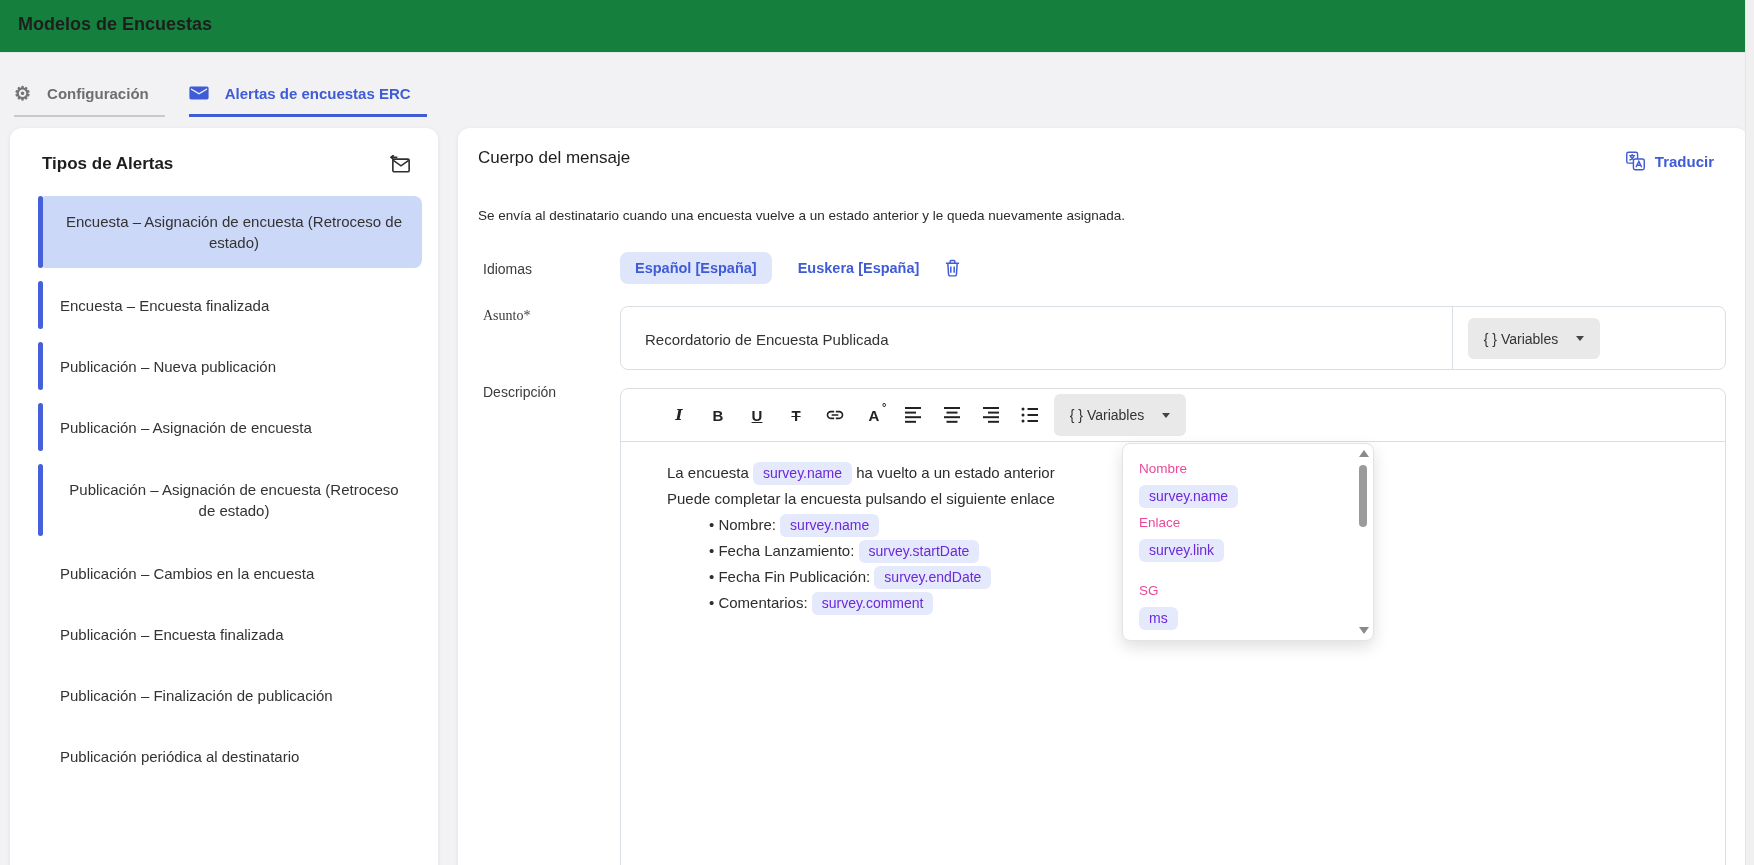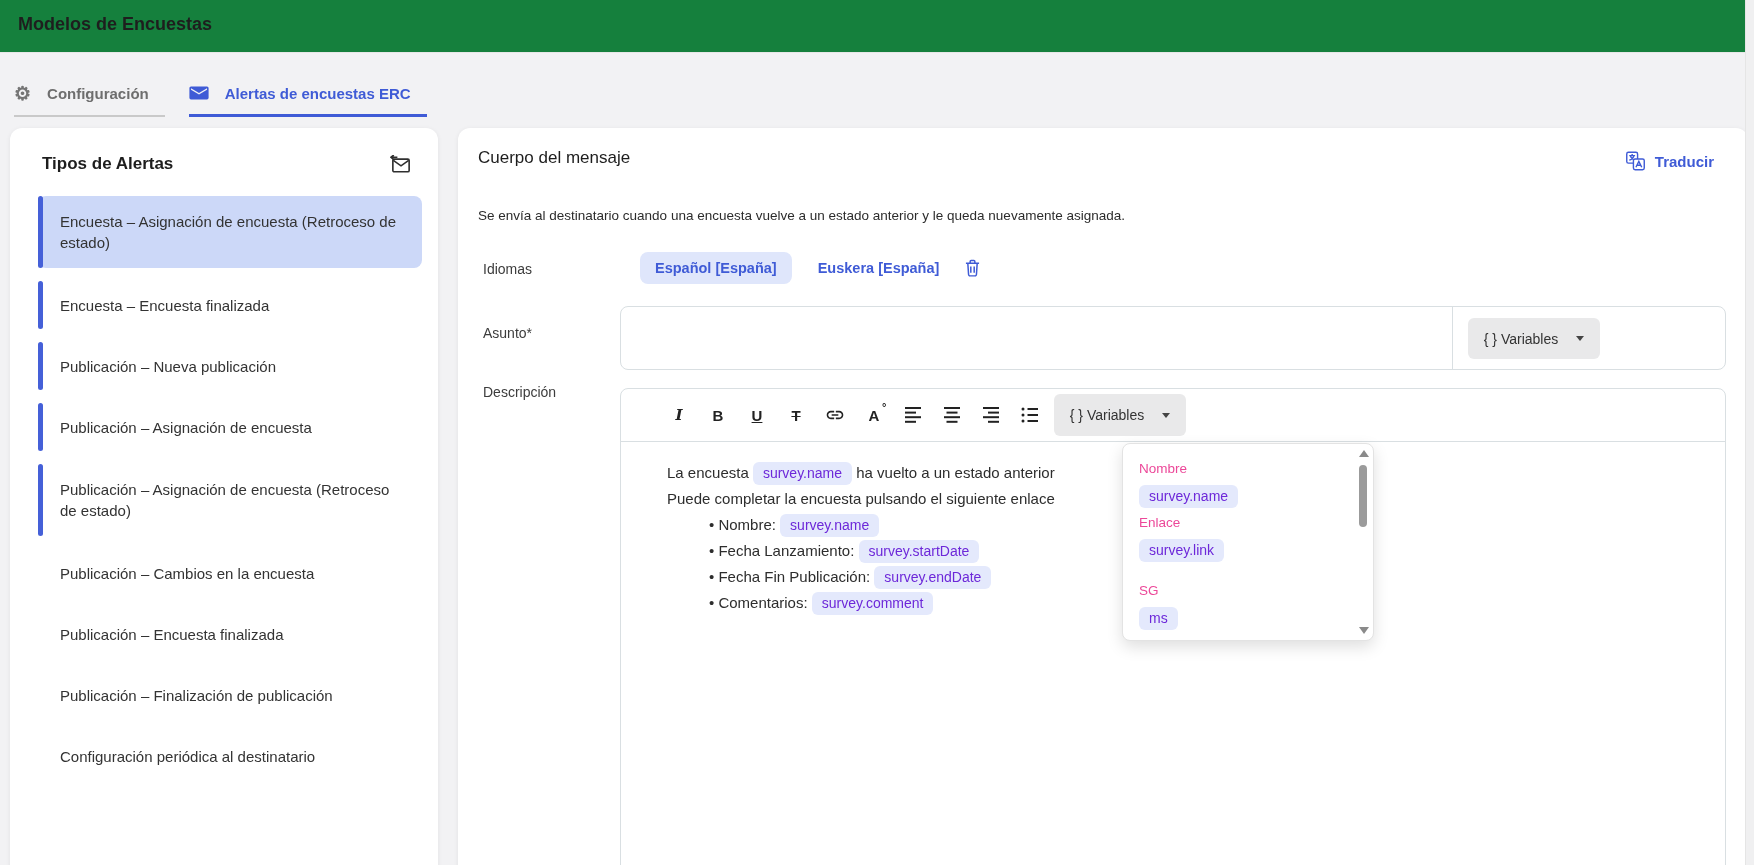--- a/index.html
+++ b/index.html
@@ -15,34 +15,34 @@
   .tab{display:flex;align-items:center;gap:16px;padding:0 16px 12px 0;font-size:15px;font-weight:700;color:#6e6e6e;border-bottom:2px solid #c9c9c9;cursor:pointer;}
   .tab.active{color:#3f5bd6;border-bottom:3px solid #3f5bd6;}
   .gear-glyph{font-size:19px;color:#757575;line-height:1;}
   
   .card{position:absolute;background:#fff;border-radius:12px;box-shadow:0 1px 5px rgba(0,0,0,.07);}
   #sidebar{left:10px;top:128px;width:428px;height:780px;}
   .sb-head{display:flex;justify-content:space-between;align-items:center;padding:26px 26px 0 32px;}
   .sb-title{font-size:17px;font-weight:700;color:#1d1d1d;}
   #alert-list{margin-top:22px;display:flex;flex-direction:column;gap:13px;}
   .alert-item{position:relative;margin:0 16px 0 28px;padding:6px 14px 6px 22px;min-height:48px;display:flex;align-items:center;border-radius:8px;font-size:15px;color:#333;cursor:pointer;box-sizing:border-box;line-height:21px;}
-  .alert-item.twoline{min-height:72px;}
+  .alert-item.twoline{min-height:72px;text-align:center;}
   .alert-item.selected{background:#ccd8f8;}
   .alert-item .bar{position:absolute;left:0;top:0;bottom:0;width:5px;border-radius:4px;background:#4560d8;}
   
   #main{left:458px;top:128px;width:1290px;height:780px;}
   .main-title{position:absolute;left:20px;top:20px;font-size:17px;font-weight:400;color:#1d1d1d;}
   .translate-btn{position:absolute;right:28px;top:22px;display:flex;align-items:center;gap:9px;background:none;border:none;color:#3f5bd6;font-weight:700;font-size:15px;font-family:inherit;cursor:pointer;}
   .main-desc{position:absolute;left:20px;top:66px;font-size:13.5px;color:#2c2c2c;}
   .field-label{position:absolute;left:25px;font-size:14px;color:#3c3c3c;}
   #lbl-idiomas{top:133px;}
-  #lbl-asunto{top:197px;}
+  #lbl-asunto{top:180px;font-family:Liberation Serif, serif;}
   #lbl-desc{top:256px;}
   .lang-row{position:absolute;left:162px;top:124px;height:32px;display:flex;align-items:center;gap:26px;}
-  .chip-sel{background:#dfe6fb;color:#3f5bd6;font-weight:700;font-size:14.5px;padding:8px 15px;border-radius:8px;cursor:pointer;margin-left:20px;}
+  .chip-sel{background:#dfe6fb;color:#3f5bd6;font-weight:700;font-size:14.5px;padding:8px 15px;border-radius:8px;cursor:pointer;}
   .chip-plain{color:#3f5bd6;font-weight:700;font-size:14.5px;cursor:pointer;}
   .trash-btn{background:none;border:none;padding:0;cursor:pointer;display:flex;align-items:center;}
   
   .subject-box{position:absolute;left:162px;top:178px;width:1106px;height:64px;border:1px solid #d9dfe2;border-radius:8px;background:#fff;box-sizing:border-box;}
   .subject-box input{position:absolute;left:22px;top:0;height:100%;width:780px;border:none;outline:none;font-size:15px;color:#333;font-family:inherit;background:transparent;}
   .subject-box .vdiv{position:absolute;left:831px;top:0;bottom:0;width:1px;background:#d9dfe2;}
   .vars-btn{display:flex;align-items:center;justify-content:center;gap:18px;background:#e9e9ea;border:none;border-radius:6px;font-size:14px;color:#333;font-family:inherit;cursor:pointer;}
   .subject-vars{position:absolute;left:847px;top:11px;width:132px;height:41px;}
   .caret{width:0;height:0;border-left:4px solid transparent;border-right:4px solid transparent;border-top:5px solid #444;display:inline-block;}
   
@@ -130,21 +130,21 @@
       <div class="alert-item">
         <span>Publicación – Cambios en la encuesta</span>
       </div>
       <div class="alert-item">
         <span>Publicación – Encuesta finalizada</span>
       </div>
       <div class="alert-item">
         <span>Publicación – Finalización de publicación</span>
       </div>
       <div class="alert-item">
-        <span>Configuración periódica al destinatario</span>
+        <span>Publicación periódica al destinatario</span>
       </div>
     </div>
 </aside>
 
 <main id="main" class="card">
   <div class="main-title">Cuerpo del mensaje</div>
   <button class="translate-btn">
     <svg width="21" height="20" viewBox="0 0 24 24">
       <g fill="none" stroke="#3f5bd6" stroke-width="1.7">
         <rect x="1.5" y="1.5" width="13" height="13" rx="2"></rect>
@@ -167,20 +167,21 @@
           <path d="M1 4.5h14M5.5 4.5v-2a1 1 0 0 1 1-1h3a1 1 0 0 1 1 1v2"></path>
           <path d="M3 4.5l.8 12a1.5 1.5 0 0 0 1.5 1.4h5.4a1.5 1.5 0 0 0 1.5-1.4l.8-12"></path>
           <path d="M6.2 8v6.5M9.8 8v6.5"></path>
         </g>
       </svg>
     </button>
   </div>
 
   <span class="field-label" id="lbl-asunto">Asunto*</span>
   <div class="subject-box">
+    <input value="Recordatorio de Encuesta Publicada" style="">
     <div class="vdiv"></div>
     <button class="vars-btn subject-vars">
       <span>{ } Variables</span>
       <span class="caret"></span>
     </button>
   </div>
 
   <span class="field-label" id="lbl-desc">Descripción</span>
   <div class="editor-box">
     <div class="toolbar">

